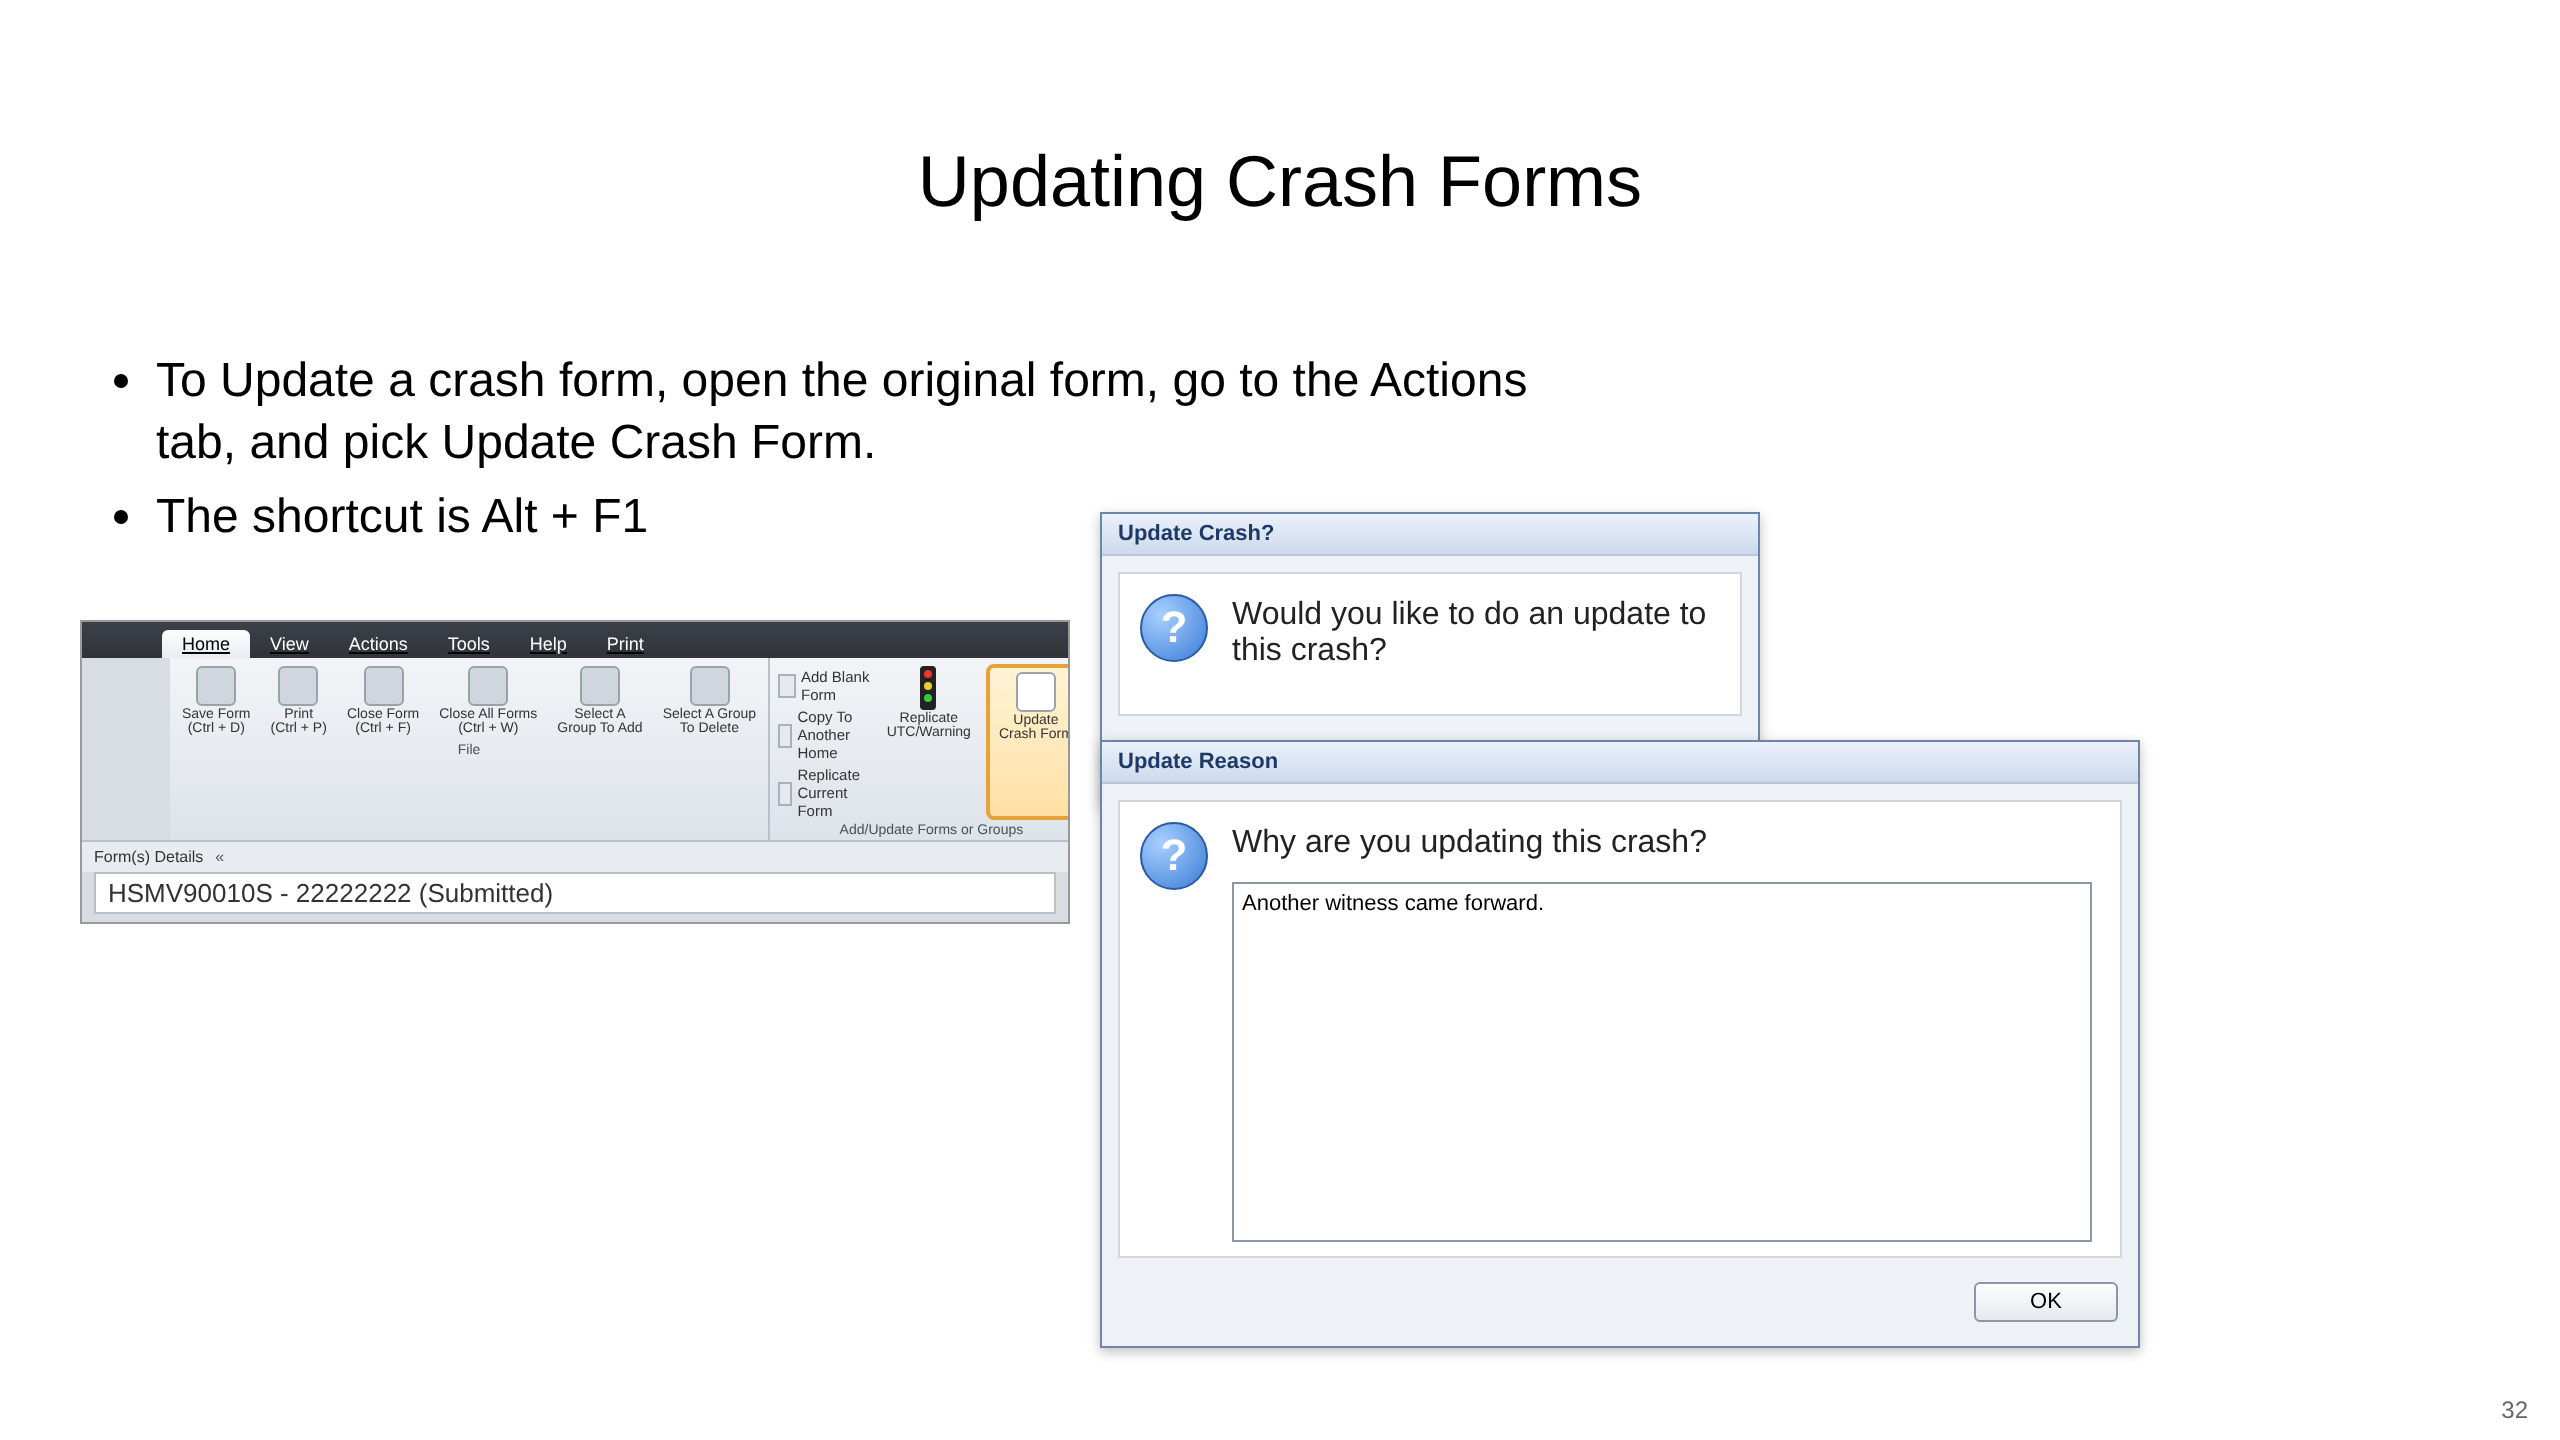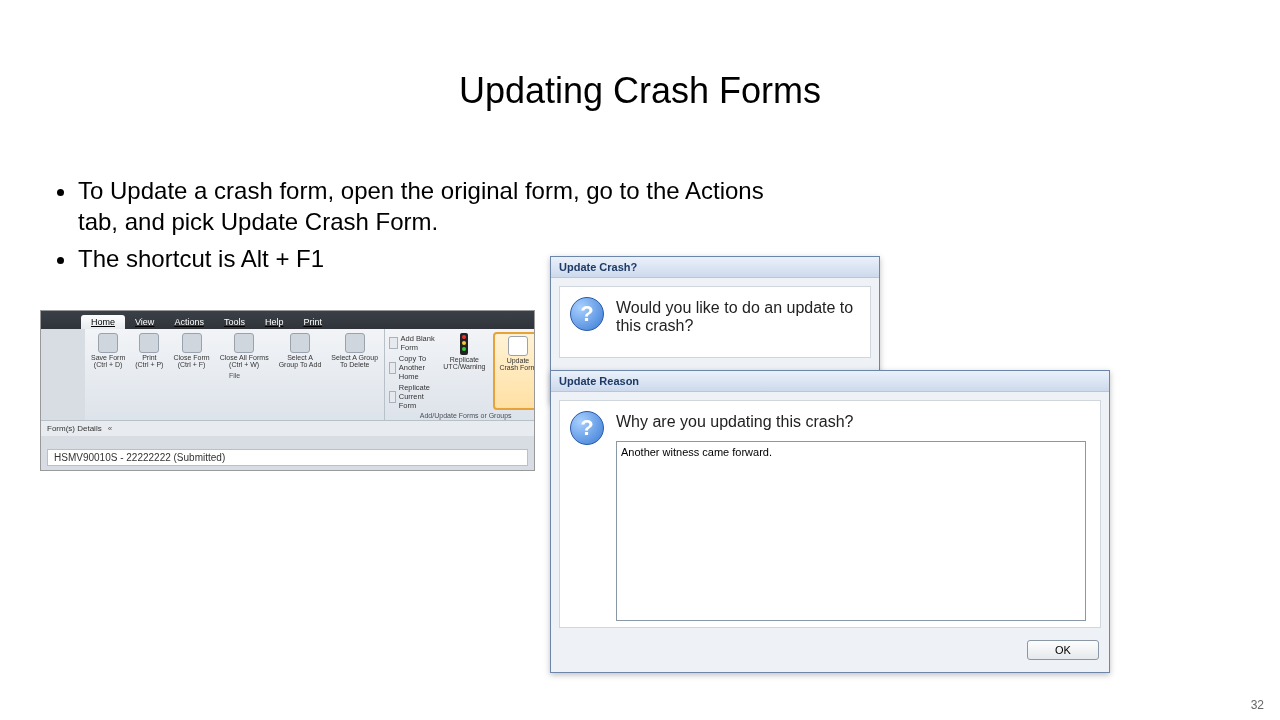--- a/index.html
+++ b/index.html
@@ -32,40 +32,40 @@
   .r-btn .lbl { font-size:7px; text-align:center; line-height:1.05; color:#333; white-space:pre; }
   .r-group-name { font-size:7px; text-align:center; color:#4a4f56; margin-top:2px; }
   .r-links { display:flex; flex-direction:column; gap:2px; padding-top:2px; }
   .r-link { display:flex; align-items:center; gap:3px; font-size:7.5px; color:#333; cursor:pointer; }
   .r-link .mi { width:12px; height:12px; background:#e6eaef; border:1px solid #a9b2bc; }
   .r-btn.hl { border:2px solid #e7a23a; background:linear-gradient(#fff3d6,#ffe0a3); border-radius:4px; padding:2px 4px; }
   .r-btn.hl .icn { background:#fff; }
   .r-panel { display:flex; gap:6px; background:#e8ecf0; padding:3px 6px; border-top:1px solid #b8c0c8; align-items:center; }
   .r-panel .h { font-size:8px; color:#333; }
   .r-panel .x { margin-left:auto; font-size:8px; color:#555; }
-  .r-doc { background:#fff; border:1px solid #b8c0c8; margin:13px 6px 4px 6px; padding:2px 6px; font-size:10px; color:#333; }
+  .r-doc { background:#fff; border:1px solid #b8c0c8; margin:0 6px 4px 6px; padding:2px 6px; font-size:13px; color:#333; }
   .spacer { flex:1 1 auto; }
   .traffic { width:20px; height:22px; position:relative; }
   .traffic::before { content:""; position:absolute; left:6px; top:0; width:8px; height:22px; background:#222; border-radius:2px; }
   .tl { position:absolute; left:8px; width:4px; height:4px; border-radius:50%; }
   .tl.r{top:2px; background:#e33;} .tl.y{top:8px; background:#ec3;} .tl.g{top:14px; background:#3c3;}
 
   
   .dlg { position:absolute; border:1px solid #6b86a8; background:#eef1f5; box-shadow:0 2px 6px rgba(0,0,0,.25); font-size:11px; }
   .dlg .titlebar { background:linear-gradient(#eaf1fb,#cdd9ec); padding:4px 8px; color:#1d3a66; font-weight:bold; border-bottom:1px solid #b8c6da; }
   .dlg .body { background:#fff; margin:8px; border:1px solid #cfd6de; padding:12px 14px 12px 56px; position:relative; }
   .dlg .qicon { position:absolute; left:10px; top:10px; width:34px; height:34px; border-radius:50%; background:radial-gradient(circle at 30% 30%, #a8d0ff, #3a7bd5); display:flex; align-items:center; justify-content:center; color:#fff; font-size:22px; font-weight:bold; border:1px solid #2a5aa5; }
   .dlg .msg { font-size:16px; color:#222; margin-bottom:10px; }
   .dlg .btnrow { display:flex; justify-content:center; padding:6px 0 10px 0; }
   .dlg .btn { min-width:72px; text-align:center; padding:3px 10px; background:linear-gradient(#fdfdfd,#e6e9ed); border:1px solid #8a97a6; border-radius:3px; font-size:11px; cursor:pointer; }
   .dlg .btn.focus { outline:1px dotted #333; outline-offset:-3px; border-color:#3a7bd5; box-shadow:0 0 0 2px #a8c8f0; }
   .dlg textarea { width:100%; height:180px; resize:none; border:1px solid #8a97a6; font-family:Arial, sans-serif; font-size:11px; padding:4px; }
   .dlg .okrow { display:flex; justify-content:flex-end; padding:4px 10px 12px 0; }
   .dlg-update { left:550px; top:256px; width:330px; }
-  .dlg-reason { left:550px; top:370px; width:560px; }
+  .dlg-reason { left:550px; top:370px; width:520px; }
   .dlg-reason .body { padding:12px 14px 4px 56px; }
 </style>
 </head>
 <body>
 
 <div class="slide">
   <div class="title">Updating Crash Forms</div>
 
   <div class="bullets">
     <ul>

